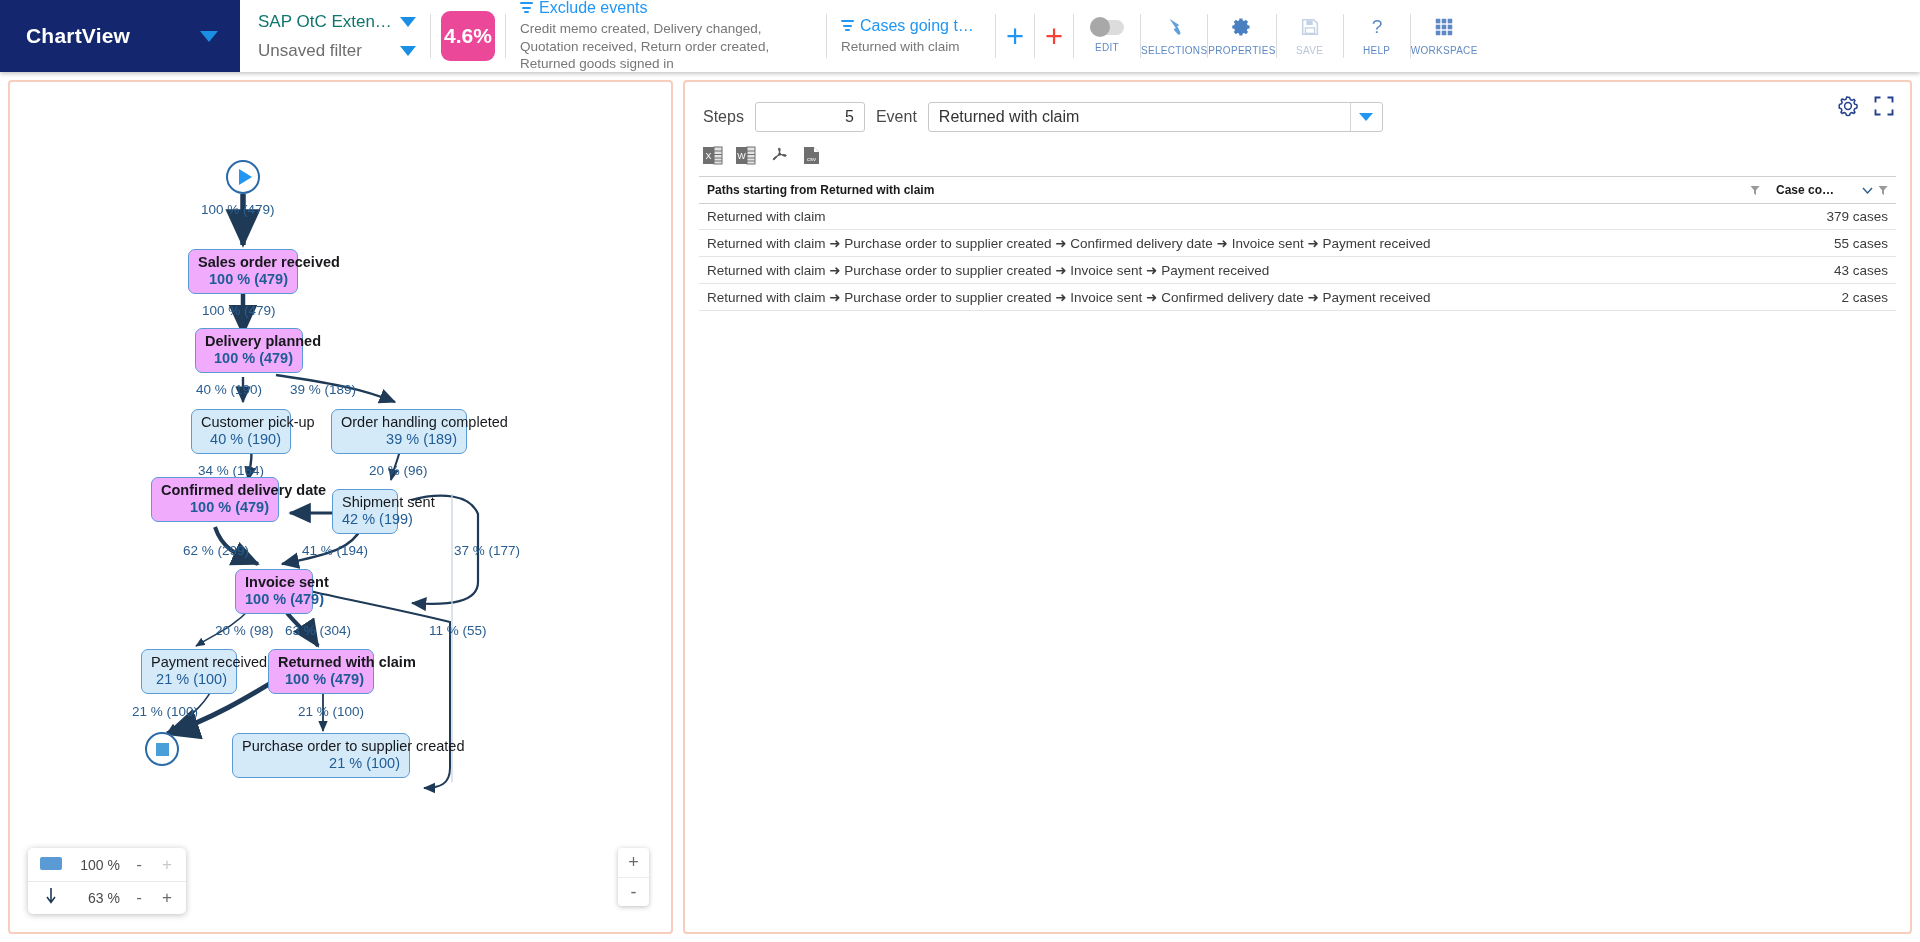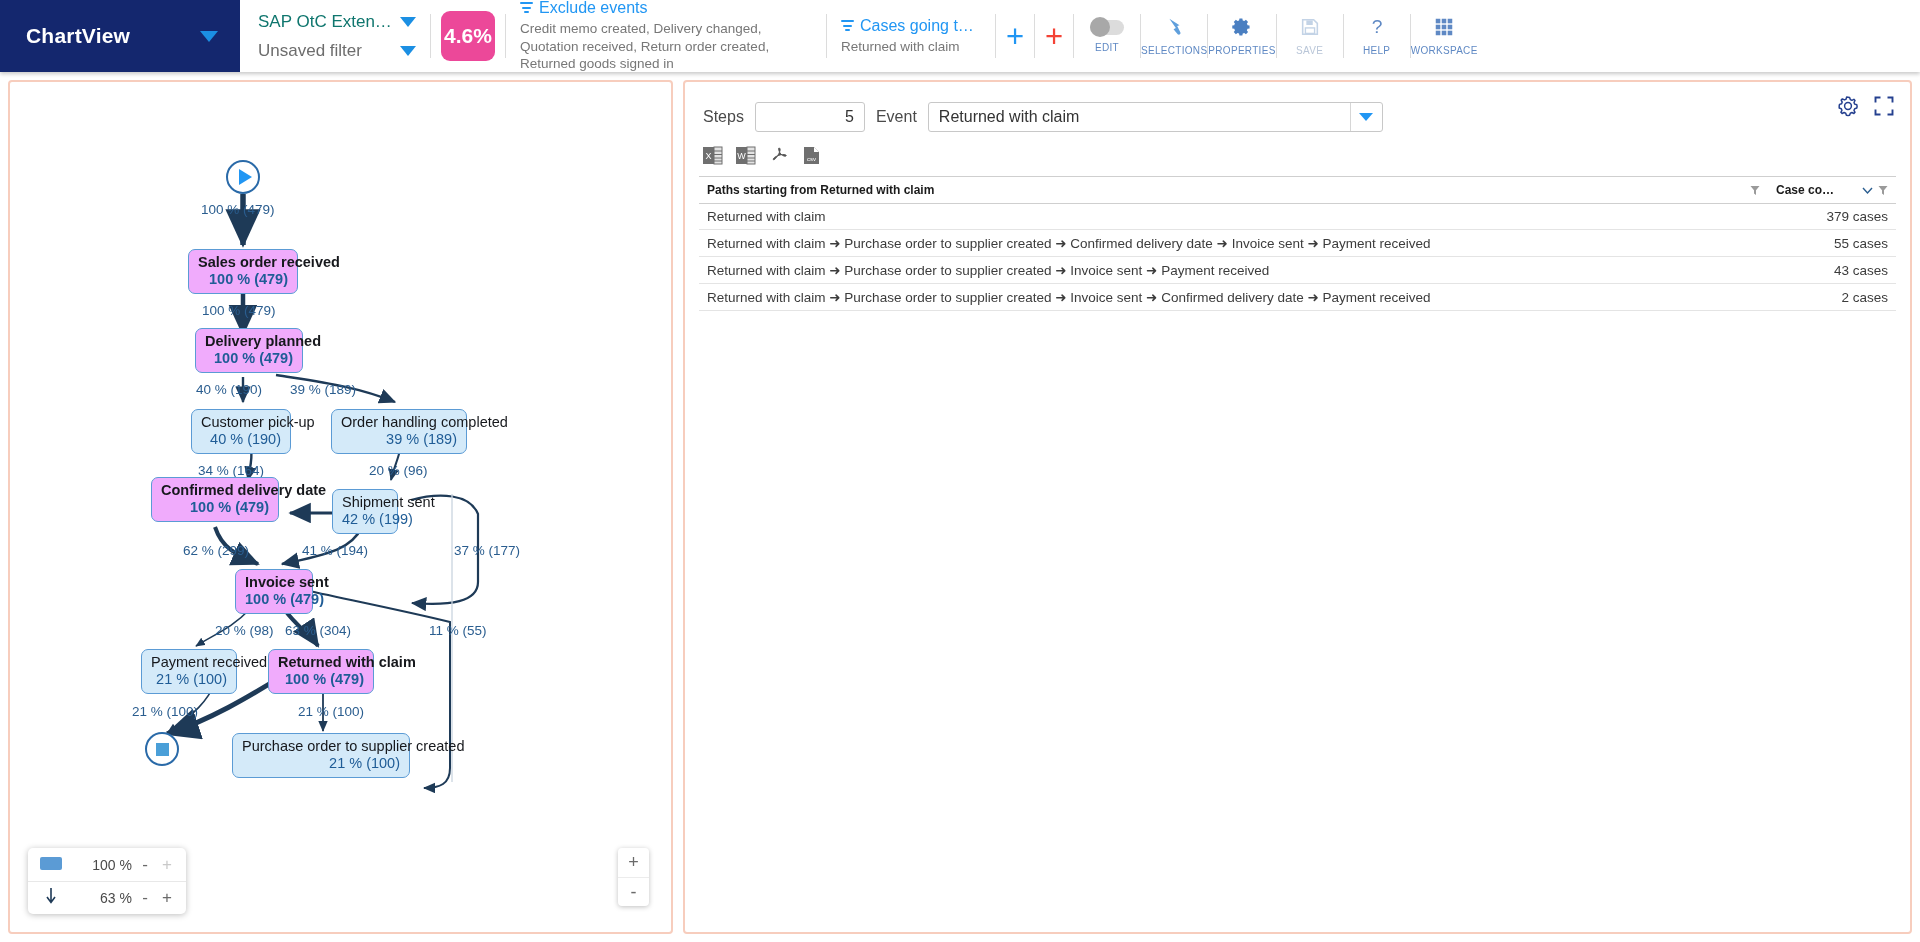--- a/index.html
+++ b/index.html
@@ -92,21 +92,21 @@
             align-items: center; justify-content: center; }
   .play-tri { width: 0; height: 0; border-left: 13px solid #2196f3;
               border-top: 8px solid transparent; border-bottom: 8px solid transparent;
               margin-left: 4px; }
   .stop-sq { width: 13px; height: 13px; background: #4a9fd8; }
 
   .elabel { position: absolute; font-size: 13.5px; color: #2a5d8f; white-space: nowrap; }
 
   .slider-box { position: absolute; left: 18px; bottom: 18px; width: 158px; background: #fff;
                 border-radius: 5px; box-shadow: 0 1px 6px rgba(0,0,0,.26); font-size: 14px; color: #4a4a4a; }
-  .slider-row { display: flex; align-items: center; height: 33px; padding: 0 8px; }
+  .slider-row { display: flex; align-items: center; height: 33px; padding: 0 8px; gap: 6px; }
   .slider-row + .slider-row { border-top: 1px solid #e8e8e8; }
   .sl-ico { width: 30px; text-align: center; flex: 0 0 30px; }
   .sw { display: inline-block; width: 22px; height: 13px; background: #5b9bd5; border-radius: 2px; }
   .sl-val { flex: 1 1 auto; text-align: right; padding-right: 2px; }
   .sl-btn { width: 22px; text-align: center; font-size: 17px; color: #6a6a6a; cursor: pointer; flex: 0 0 22px; }
   .sl-btn.off { color: #c9c9c9; }
 
   .zoom-box { position: absolute; right: 22px; bottom: 26px; width: 31px; background: #fff;
               border-radius: 4px; box-shadow: 0 1px 5px rgba(0,0,0,.25); }
   .zoom-btn { height: 29px; display: flex; align-items: center; justify-content: center;

